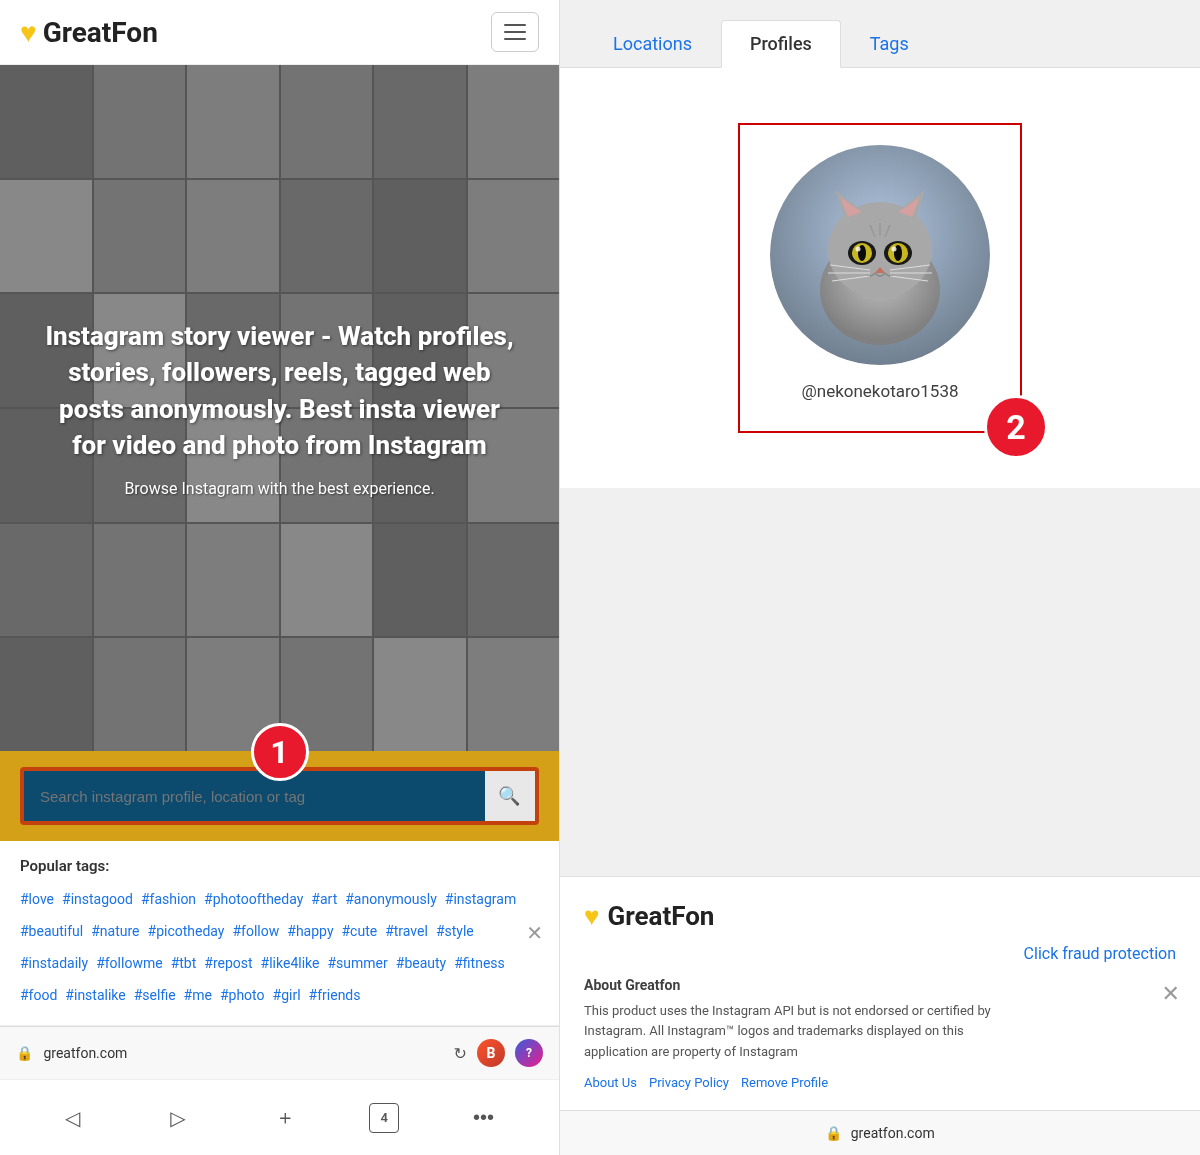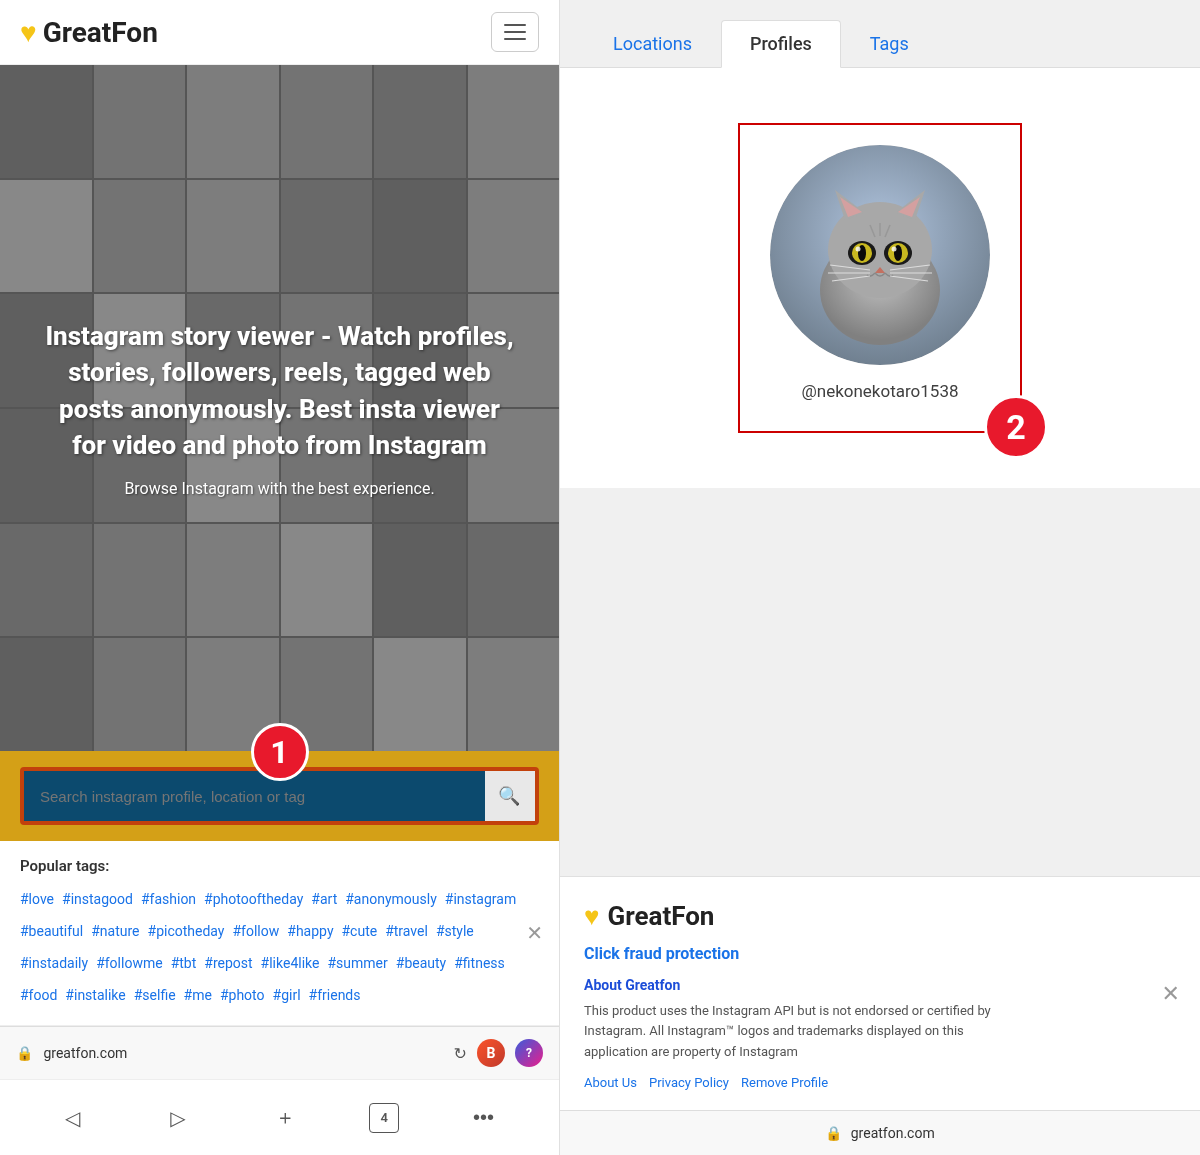--- a/index.html
+++ b/index.html
@@ -444,30 +444,31 @@
 
     .logo-text-bottom {
       font-size: 26px;
       font-weight: 700;
       color: #222;
     }
 
     .click-fraud-link {
       color: #1a73e8;
       font-size: 16px;
-      font-weight: 700;
+      font-weight: 400;
       margin-bottom: 14px;
       display: block;
       cursor: pointer;
+      text-align: right;
     }
 
     .about-heading {
       font-size: 14px;
       font-weight: 700;
-      color: #1d4ed8;
+      color: #404040;
       margin-bottom: 8px;
     }
 
     .about-text {
       font-size: 13px;
       color: #555;
       line-height: 1.6;
       margin-bottom: 12px;
       max-width: 440px;
     }

